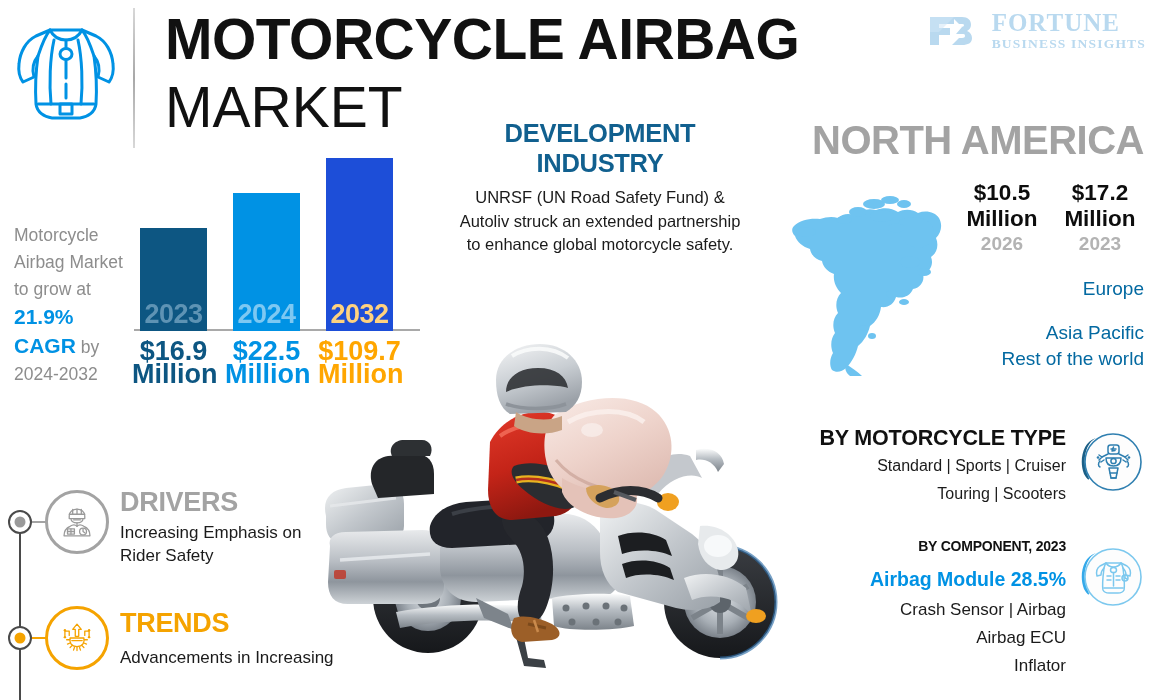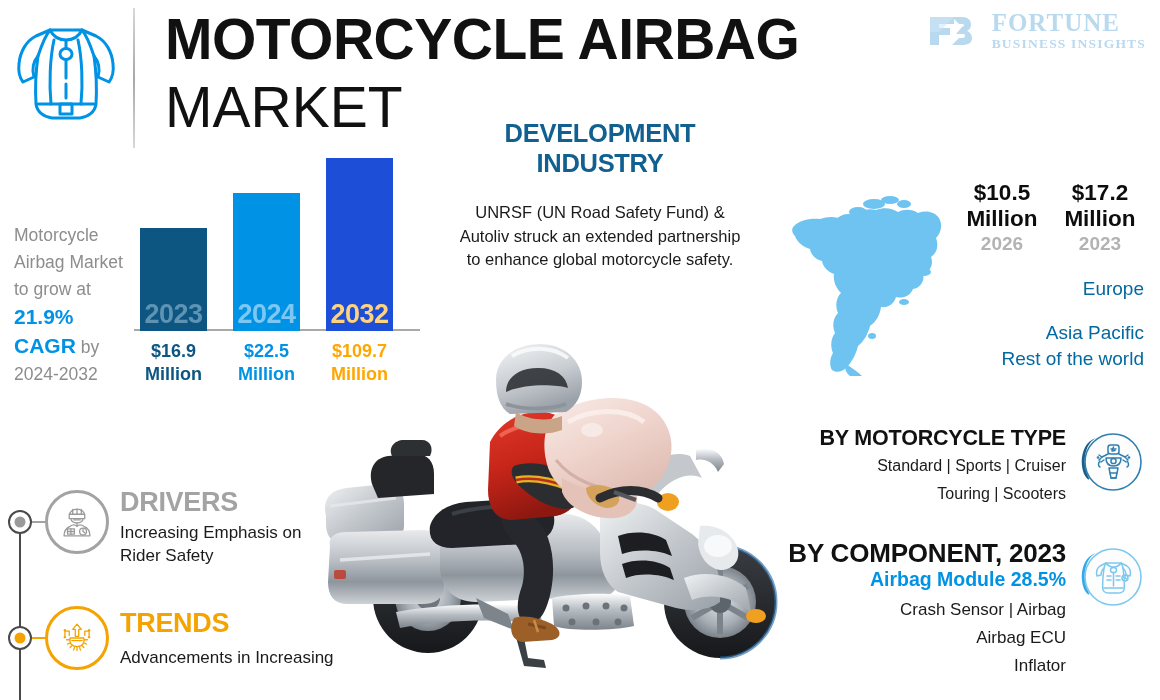--- a/index.html
+++ b/index.html
@@ -58,32 +58,32 @@
   .bar {
     position: relative; width: 100%;
     display: flex; align-items: flex-end; justify-content: center;
   }
   .bar-year {
     font-size: 27px; font-weight: bold; letter-spacing: -0.5px;
     padding-bottom: 1px;
   }
   .bar-value {
     position: absolute; top: 100%; left: -8px; width: 83px;
-    text-align: center; font-size: 18px; font-weight: bold;
+    text-align: center; font-size: 27px; font-weight: bold;
     line-height: 23px; padding-top: 9px;
   }
 
   
   #industry-dev { left: 452px; top: 118px; width: 296px; text-align: center; }
   #industry-title {
     font-size: 25.5px; font-weight: bold; color: #11608f;
     line-height: 30px; letter-spacing: -0.3px;
   }
   #industry-body {
-    font-size: 16.5px; color: #1b1b1b; line-height: 23.5px; margin-top: 23px;
+    font-size: 16.5px; color: #1b1b1b; line-height: 23.5px; margin-top: 8px;
   }
 
   
   #region-title {
     right: 16px; top: 118px;
     font-size: 40px; font-weight: bold; color: #a3a3a3; letter-spacing: -0.5px;
   }
   #na-map { left: 786px; top: 176px; width: 190px; height: 200px; }
   .na-figure { position: absolute; text-align: center; width: 92px; }
   .na-amount { font-size: 22.5px; font-weight: bold; color: #0d0d0d; line-height: 26px; }
@@ -94,21 +94,21 @@
 
   
   #moto-type-head {
     right: 94px; top: 426px; font-size: 21.5px; font-weight: bold; color: #111;
     text-align: right; letter-spacing: -0.2px;
   }
   #moto-type-l1, #moto-type-l2 {
     right: 94px; font-size: 16px; color: #1b1b1b; text-align: right;
   }
   #component-head {
-    right: 94px; top: 538px; font-size: 26px; font-weight: bold; color: #111;
+    right: 94px; top: 538px; font-size: 14px; font-weight: bold; color: #111;
     text-align: left; letter-spacing: -0.2px;
   }
   #component-hl {
     right: 94px; top: 568px; font-size: 19.5px; font-weight: bold;
     color: #0092e4; text-align: right;
   }
   .component-row { right: 94px; font-size: 17px; color: #1b1b1b; text-align: right; }
 
   .badge-icon { right: 16px; width: 64px; height: 64px; }
 
@@ -211,20 +211,21 @@
   </div>
 
   <div class="abs" id="industry-dev">
     <div id="industry-title">
       <div>DEVELOPMENT</div>
       <div>INDUSTRY</div>
     </div>
     <div id="industry-body">UNRSF (UN Road Safety Fund) &amp; Autoliv struck an extended partnership to enhance global motorcycle safety.</div>
   </div>
 
+  <div class="abs" id="region-title">NORTH AMERICA</div>
 
   <div class="abs" id="na-map">
     <svg viewBox="0 0 190 200" width="190" height="200">
       <g fill="#6ec3f0">
         <path d="M8 50 C14 44 24 42 34 43 C40 41 46 40 52 42 C56 38 62 37 68 39
                  C74 34 82 32 90 34 C98 31 106 32 112 36 C118 33 126 33 132 37
                  C140 34 149 36 153 42 C157 49 155 57 150 62 C153 69 151 77 145 81
                  C148 88 144 96 137 98 C139 105 134 112 127 113 C124 120 117 123 110 121
                  C108 128 102 132 95 131 C94 139 90 146 84 150 C82 158 78 165 72 170
                  C70 178 66 186 60 192 C56 196 50 197 46 194 C43 189 44 182 47 177

